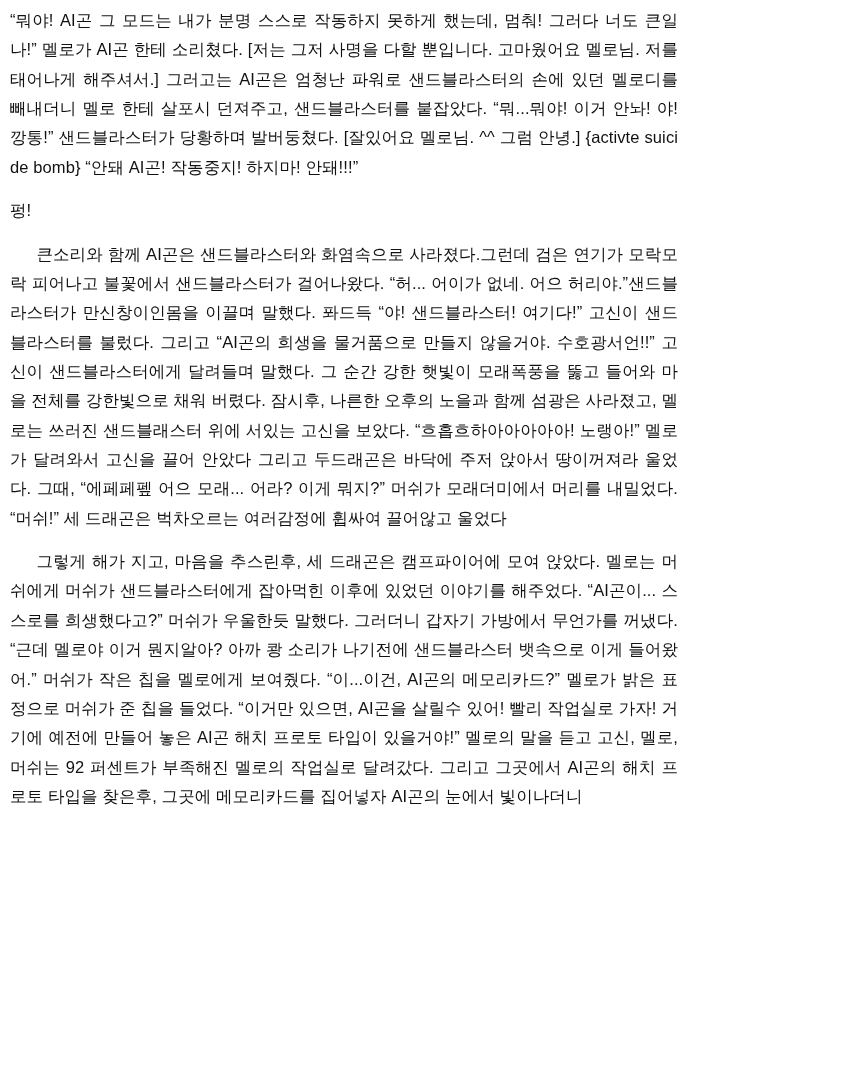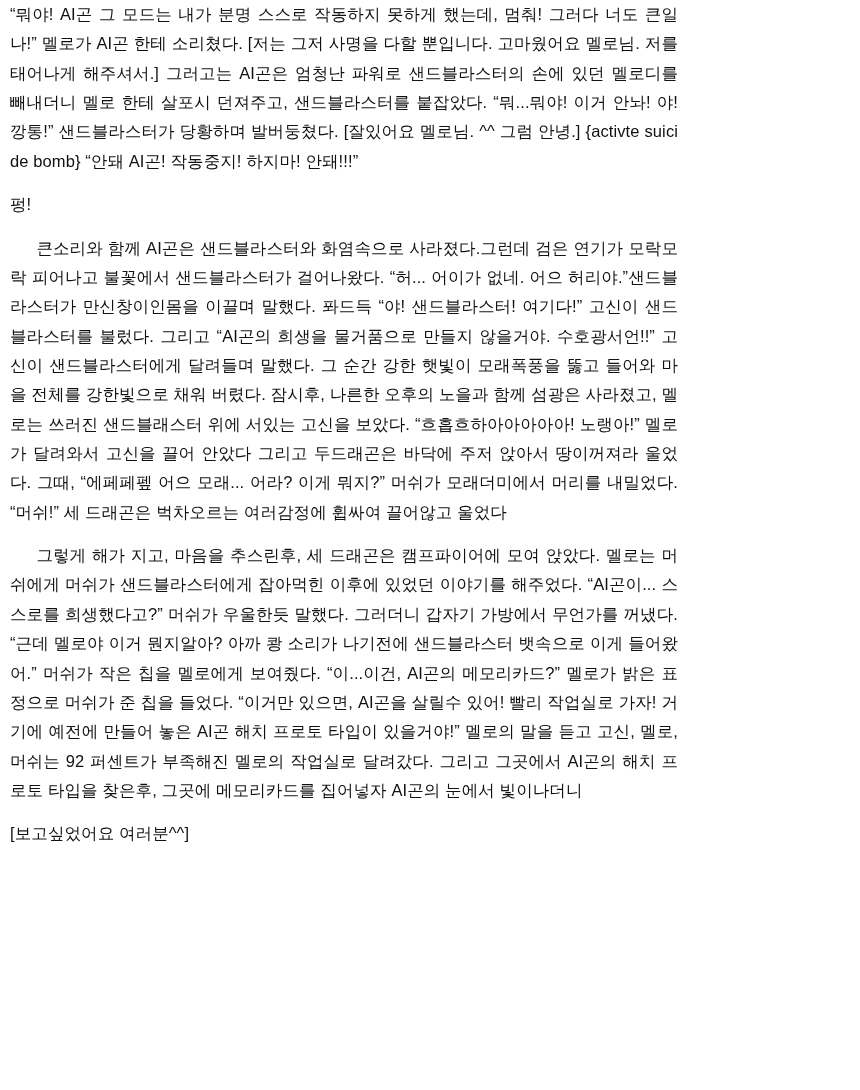--- a/index.html
+++ b/index.html
@@ -10,21 +10,21 @@
   body {
     width: 860px;
     min-height: 1090px;
     font-family: "Liberation Sans", "DejaVu Sans", sans-serif;
     color: #1a1a1a;
   }
   .page {
     width: 696px;
     min-height: 1090px;
     box-sizing: border-box;
-    padding: 0 18px 10px 10px;
+    padding: 6px 18px 10px 10px;
     background: #ffffff;
   }
   .para {
     font-size: 16.5px;
     line-height: 1.78;
     text-align: justify;
     text-justify: inter-character;
     letter-spacing: 0.1px;
     margin: 0 0 14px 0;
     word-break: break-all;
@@ -52,18 +52,17 @@
 <div class="page">
 
   <p class="para">“뭐야! AI곤 그 모드는 내가 분명 스스로 작동하지 못하게 했는데, 멈춰! 그러다 너도 큰일나!” 멜로가 AI곤 한테 소리쳤다. [저는 그저 사명을 다할 뿐입니다. 고마웠어요 멜로님. 저를 태어나게 해주셔서.] 그러고는 AI곤은 엄청난 파워로 샌드블라스터의 손에 있던 멜로디를 빼내더니 멜로 한테 살포시 던져주고, 샌드블라스터를 붙잡았다. “뭐...뭐야! 이거 안놔! 야! 깡통!” 샌드블라스터가 당황하며 발버둥쳤다. [잘있어요 멜로님. ^^ 그럼 안녕.] {activte suicide bomb} “안돼 AI곤! 작동중지! 하지마! 안돼!!!”</p>
 
   <p class="para short">펑!</p>
 
   <p class="para indent">큰소리와 함께 AI곤은 샌드블라스터와 화염속으로 사라졌다.그런데 검은 연기가 모락모락 피어나고 불꽃에서 샌드블라스터가 걸어나왔다. “허... 어이가 없네. 어으 허리야.”샌드블라스터가 만신창이인몸을 이끌며 말했다. 퐈드득 “야! 샌드블라스터! 여기다!” 고신이 샌드블라스터를 불렀다. 그리고 “AI곤의 희생을 물거품으로 만들지 않을거야. 수호광서언!!” 고신이 샌드블라스터에게 달려들며 말했다. 그 순간 강한 햇빛이 모래폭풍을 뚫고 들어와 마을 전체를 강한빛으로 채워 버렸다. 잠시후, 나른한 오후의 노을과 함께 섬광은 사라졌고, 멜로는 쓰러진 샌드블래스터 위에 서있는 고신을 보았다. “흐흡흐하아아아아아! 노랭아!” 멜로가 달려와서 고신을 끌어 안았다 그리고 두드래곤은 바닥에 주저 앉아서 땅이꺼져라 울었다. 그때, “에페페펲 어으 모래... 어라? 이게 뭐지?” 머쉬가 모래더미에서 머리를 내밀었다. “머쉬!” 세 드래곤은 벅차오르는 여러감정에 휩싸여 끌어않고 울었다</p>
 
   <p class="para indent">그렇게 해가 지고, 마음을 추스린후, 세 드래곤은 캠프파이어에 모여 앉았다. 멜로는 머쉬에게 머쉬가 샌드블라스터에게 잡아먹힌 이후에 있었던 이야기를 해주었다. “AI곤이... 스스로를 희생했다고?” 머쉬가 우울한듯 말했다. 그러더니 갑자기 가방에서 무언가를 꺼냈다. “근데 멜로야 이거 뭔지알아? 아까 쾅 소리가 나기전에 샌드블라스터 뱃속으로 이게 들어왔어.” 머쉬가 작은 칩을 멜로에게 보여줬다. “이...이건, AI곤의 메모리카드?” 멜로가 밝은 표정으로 머쉬가 준 칩을 들었다. “이거만 있으면, AI곤을 살릴수 있어! 빨리 작업실로 가자! 거기에 예전에 만들어 놓은 AI곤 해치 프로토 타입이 있을거야!” 멜로의 말을 듣고 고신, 멜로, 머쉬는 92 퍼센트가 부족해진 멜로의 작업실로 달려갔다. 그리고 그곳에서 AI곤의 해치 프로토 타입을 찾은후, 그곳에 메모리카드를 집어넣자 AI곤의 눈에서 빛이나더니</p>
 
-  <p class="para short">[보고싶었어요 여러분^^]</p>
 
   <div class="spacer-lg"></div>
 
 
 </div>
 
 </body></html>

